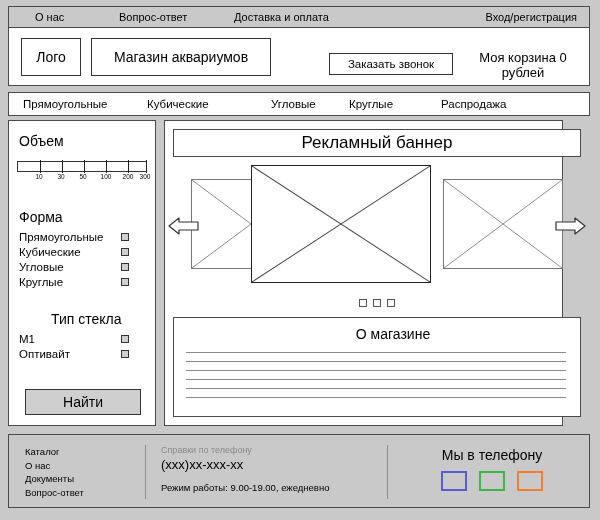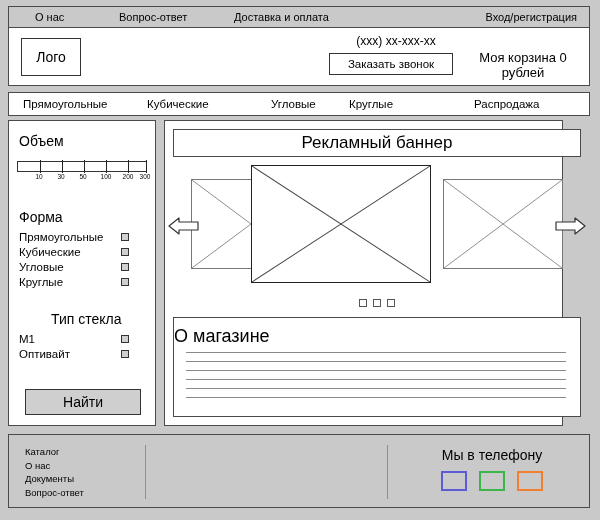--- a/index.html
+++ b/index.html
@@ -116,21 +116,21 @@
     position: absolute;
     top: 5px;
     font-size: 11.5px;
     white-space: nowrap;
     cursor: pointer;
   }
   .cn-0 { left: 14px; }
   .cn-1 { left: 138px; }
   .cn-2 { left: 262px; }
   .cn-3 { left: 340px; }
-  .cn-4 { left: 465px; }
+  .cn-4 { left: 432px; }
 
   
   .sidebar {
     position: absolute;
     left: 0; top: 114px;
     width: 148px; height: 306px;
     background: #fff;
     border: 1px solid #4a4a4a;
     box-sizing: border-box;
   }
@@ -287,23 +287,24 @@
   .about-box {
     position: absolute;
     left: 8px; top: 196px;
     width: 408px; height: 100px;
     border: 1px solid #4a4a4a;
     background: #fff;
     box-sizing: border-box;
   }
   .about-title {
     position: absolute;
-    left: 0; top: 8px;
+    left: 16px; top: 8px;
     width: 406px;
-    font-size: 18px;
+    text-align: center;
+    font-size: 14px;
   }
   .about-lines {
     position: absolute;
     left: 12px; top: 34px;
     width: 380px;
   }
   .about-line {
     height: 1px;
     background: #8a8a8a;
     margin-bottom: 8px;
@@ -375,21 +376,21 @@
 
   <div class="topbar">
     <span class="topbar-link tl-0">О нас</span>
     <span class="topbar-link tl-1">Вопрос-ответ</span>
     <span class="topbar-link tl-2">Доставка и оплата</span>
     <span class="topbar-link tl-3">Вход/регистрация</span>
   </div>
 
   <div class="brandbar">
     <div class="logo-box">Лого</div>
-    <div class="phone-num">(xxx) xx-xxx-xx</div>
+    <div class="shopname-box">Магазин аквариумов</div>
     <div class="callback-btn">Заказать звонок</div>
     <div class="cart-text">Моя корзина 0 рублей</div>
   </div>
 
   <div class="catnav">
     <span class="cat-link cn-0">Прямоугольные</span>
     <span class="cat-link cn-1">Кубические</span>
     <span class="cat-link cn-2">Угловые</span>
     <span class="cat-link cn-3">Круглые</span>
     <span class="cat-link cn-4">Распродажа</span>
@@ -509,20 +510,25 @@
     <div class="f-col-links">
       <div class="f-link">Каталог</div>
       <div class="f-link">О нас</div>
       <div class="f-link">Документы</div>
       <div class="f-link">Вопрос-ответ</div>
     </div>
 
     <span class="f-divider fd-1"></span>
     <span class="f-divider fd-2"></span>
 
+    <div class="f-col-contacts">
+      <div class="f-caption">Справки по телефону</div>
+      <div class="f-phone">(xxx)xx-xxx-xx</div>
+      <div class="f-hours">Режим работы: 9.00-19.00, ежедневно</div>
+    </div>
 
     <div class="f-col-social">
       <div class="f-social-title">Мы в телефону</div>
       <div class="social-row">
         <span class="social-sq" style="border-color: rgb(91, 91, 214);"></span>
         <span class="social-sq" style="border-color: rgb(60, 181, 74);"></span>
         <span class="social-sq" style="border-color: rgb(240, 128, 48);"></span>
       </div>
     </div>
   </div>

